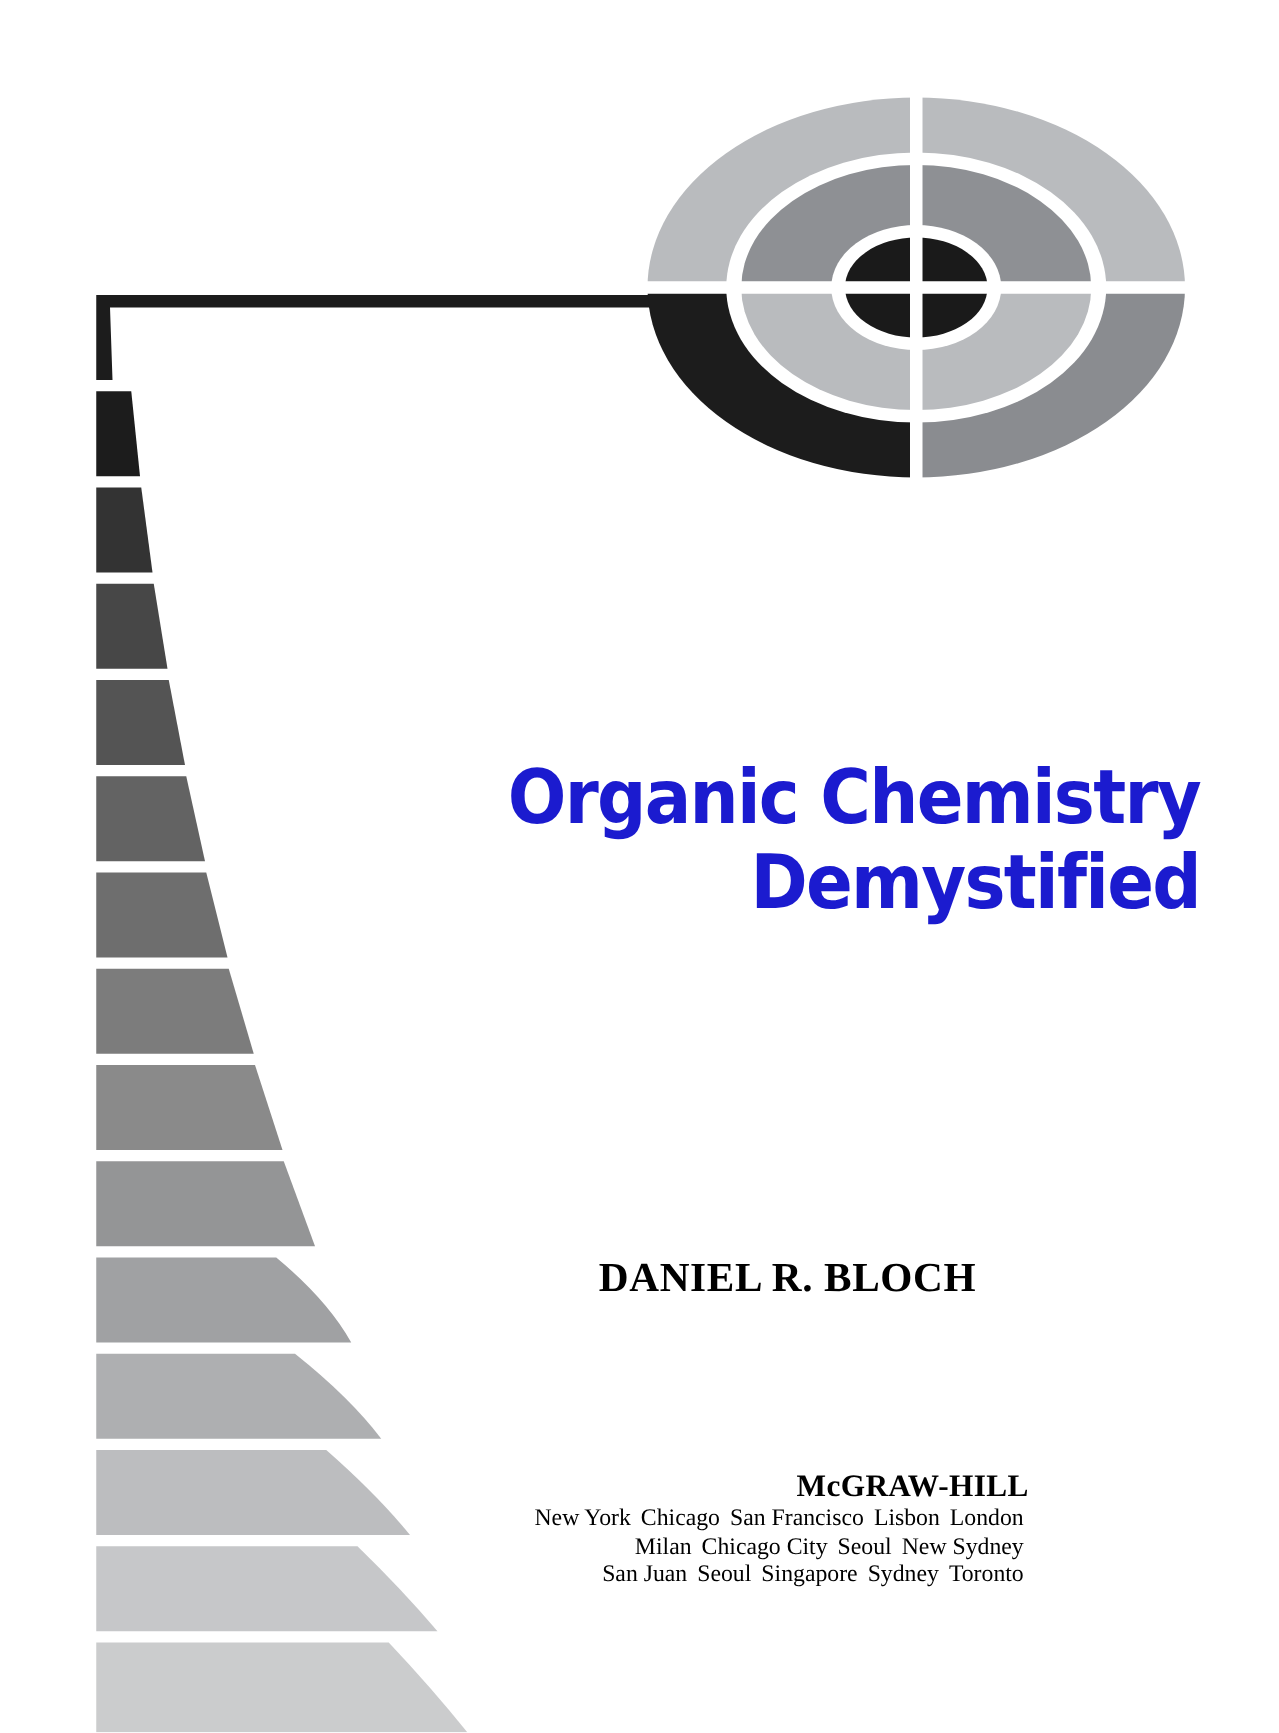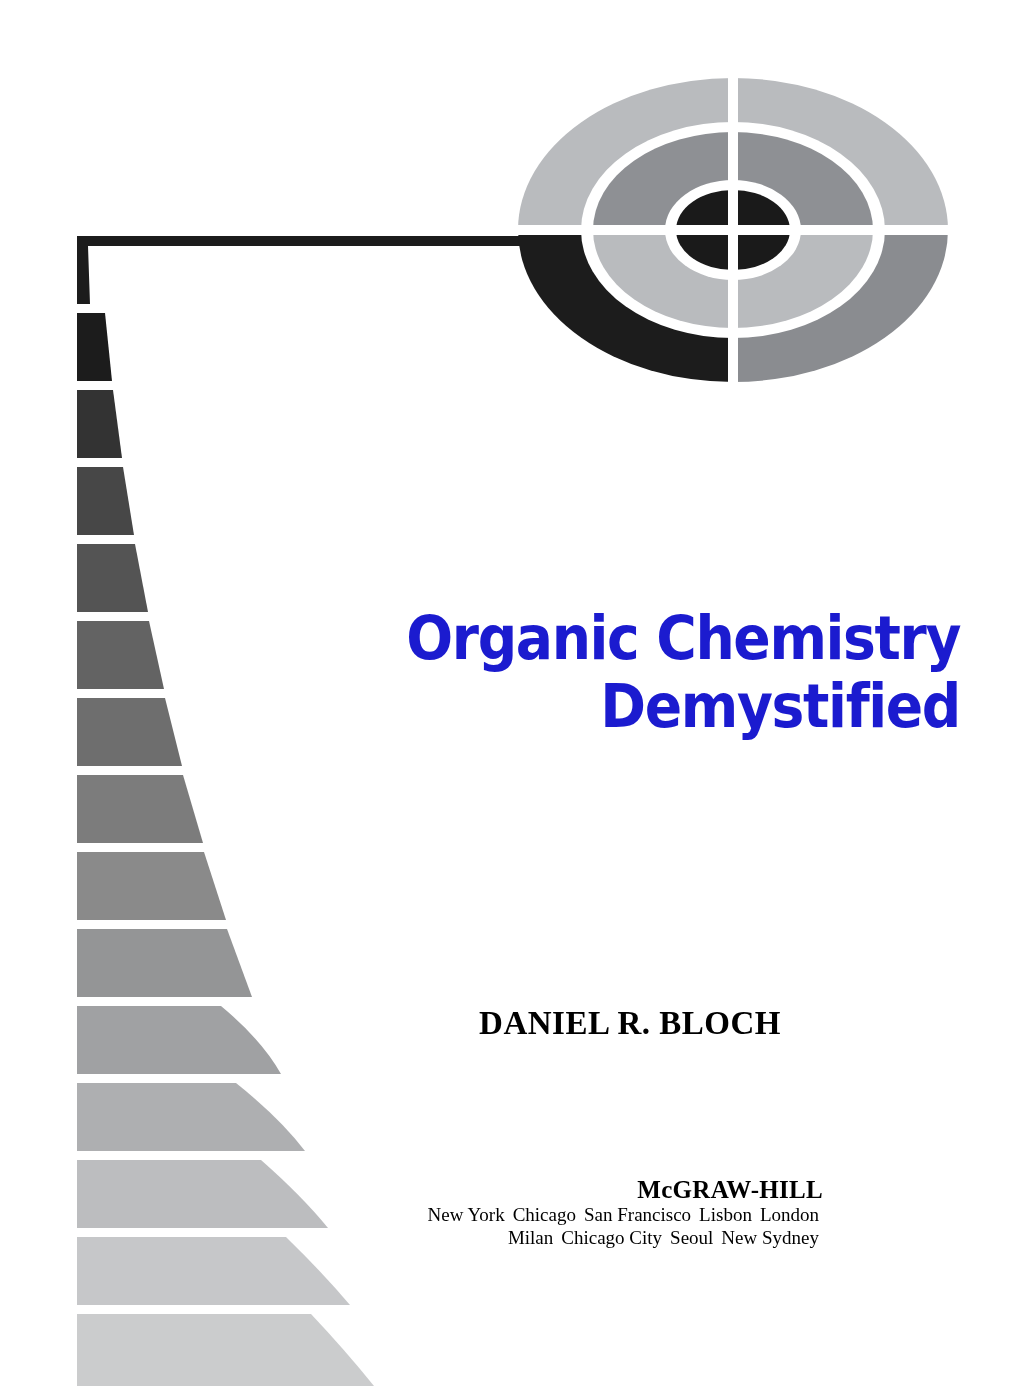--- a/index.html
+++ b/index.html
@@ -182,16 +182,17 @@
 
   <div id="author-block">
     <div id="author-name">DANIEL R. BLOCH</div>
   </div>
 
   <div id="publisher-block">
     <div id="publisher-name">McGRAW-HILL</div>
     <div id="city-lines">
         <div class="city-line"><span class="city">New York</span><span class="city">Chicago</span><span class="city">San Francisco</span><span class="city">Lisbon</span><span class="city">London</span></div>
         <div class="city-line"><span class="city">Milan</span><span class="city">Chicago City</span><span class="city">Seoul</span><span class="city">New Sydney</span></div>
+        <div class="city-line"><span class="city">San Juan</span><span class="city">Seoul</span><span class="city">Singapore</span><span class="city">Sydney</span><span class="city">Toronto</span></div>
       </div>
   </div>
 
 </div>
 
 </body></html>

